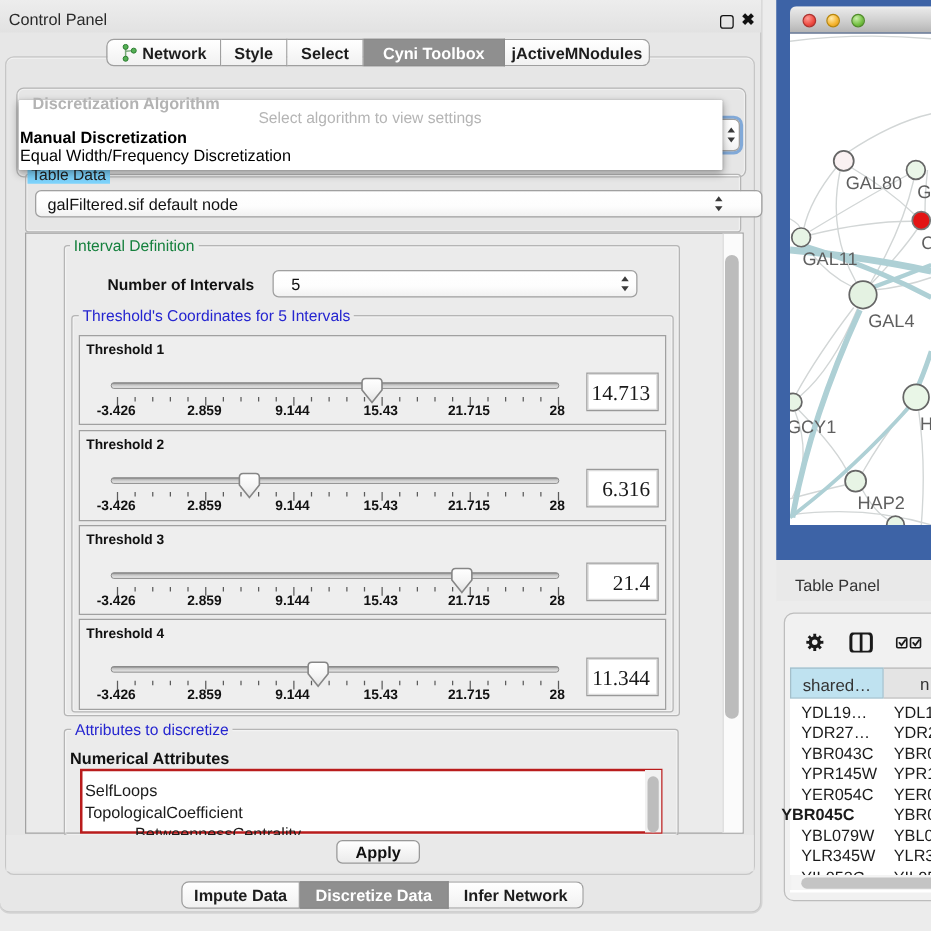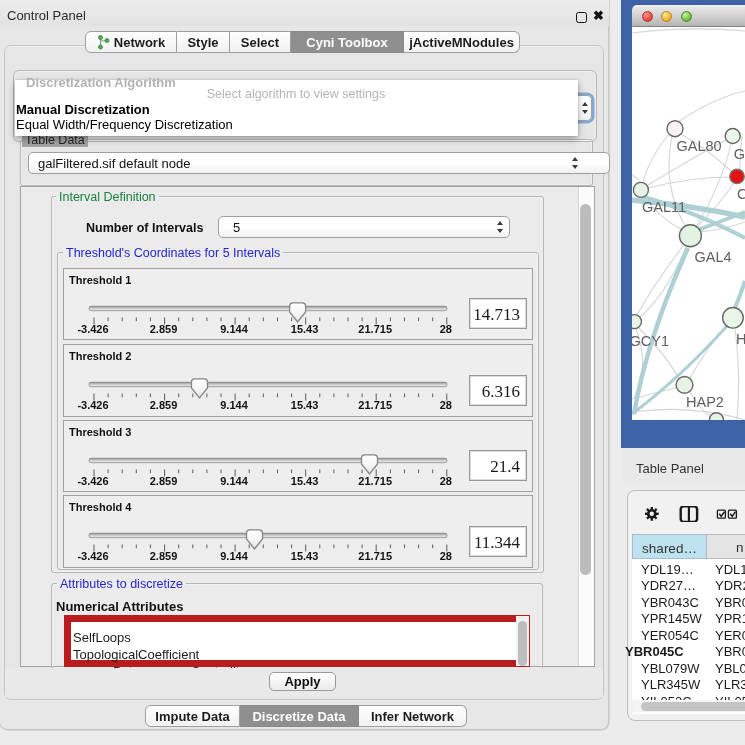--- a/index.html
+++ b/index.html
@@ -38,21 +38,21 @@
  border-right:3.5px solid transparent;border-top:4px solid #3a3a3a;}
 
 .thp{left:63px;width:470px;height:72.5px;background:#eeeeee;border:1px solid #a0a0a0;}
 .thp .tl{position:absolute;left:5px;top:5px;font-size:11px;font-weight:bold;color:#111;}
 .thp .vbox{position:absolute;left:405px;top:29.5px;width:58px;height:31px;background:#fff;
  border:1px solid #999;box-shadow:inset 0 0 0 1px #dcdcdc;
  font-family:"Liberation Serif",serif;font-size:17px;color:#1a1a1a;text-align:right;
  padding:6px 6px 0 0;}
 .ticklbl{position:absolute;font-size:11px;font-weight:bold;color:#111;transform:translateX(-50%);top:54px;}
 
-#attrlist{left:63.5px;top:615px;width:466px;height:52px;background:#fff;border:7px solid #b91c1c;}
+#attrlist{left:63.5px;top:615px;width:466px;height:52px;background:#fff;border:2px solid #b91c1c;}
 .li{position:absolute;left:2.5px;font-size:13px;color:#1c1c1c;}
 
 #applybtn{left:269px;top:672px;width:67px;height:19px;border:1px solid #999;border-radius:5px;
  background:linear-gradient(#ffffff,#ebebeb);font-size:13px;font-weight:600;color:#111;
  text-align:center;line-height:17px;}
 
 #popup{left:15px;top:80px;width:563px;height:56px;background:#fff;border-radius:1px;
  box-shadow:0 3px 7px rgba(0,0,0,.32),0 0 2px rgba(0,0,0,.18);z-index:5;}
 
 #netwin{left:621px;top:0;width:124px;height:448px;background:#3d63a6;}
@@ -100,21 +100,21 @@
  box-shadow:0 0 0 2.5px rgba(86,143,210,.7);"></div>
 <div class="abs arrows" style="left:582px;top:102px;"></div>
 
 <div class="abs" id="popup"></div>
 <div class="abs" style="left:26px;top:75px;font-size:13px;font-weight:bold;color:#b3b3b3;z-index:6;">Discretization Algorithm</div>
 <div class="abs" style="left:0;top:87px;width:592px;text-align:center;font-size:12.5px;color:#b5b5b5;z-index:6;">Select algorithm to view settings</div>
 <div class="abs" style="left:16px;top:102px;font-size:13px;font-weight:bold;color:#000;z-index:6;">Manual Discretization</div>
 <div class="abs" style="left:16px;top:117px;font-size:13px;color:#000;z-index:6;">Equal Width/Frequency Discretization</div>
 
 <div class="abs group" style="left:20px;top:139px;width:573px;height:47px;"></div>
-<div class="abs glabel" style="left:22px;top:133px;background:#a3a3a3;color:#222;">Table Data</div>
+<div class="abs glabel" style="left:22px;top:133px;background:#7dd3fc;color:#222;">Table Data</div>
 <div class="abs combo" style="left:28px;top:152px;width:582px;height:22px;text-decoration:underline;">
   <span class="ct">galFiltered.sif default node</span>
   </div>
 <div class="abs arrows" style="left:572px;top:157px;"></div>
 
 <div class="abs" id="scrollpane" style="left:20px;top:186px;width:575px;height:481px;
  border:1px solid #a2a2a2;background:#ebebeb;"></div>
 <div class="abs" style="left:578px;top:187px;width:16px;height:479px;background:#fbfbfb;border-left:1px solid #d8d8d8;"></div>
 <div class="abs" style="left:580px;top:204px;width:11px;height:371px;background:#bcbcbc;border-radius:5.5px;"></div>
 

